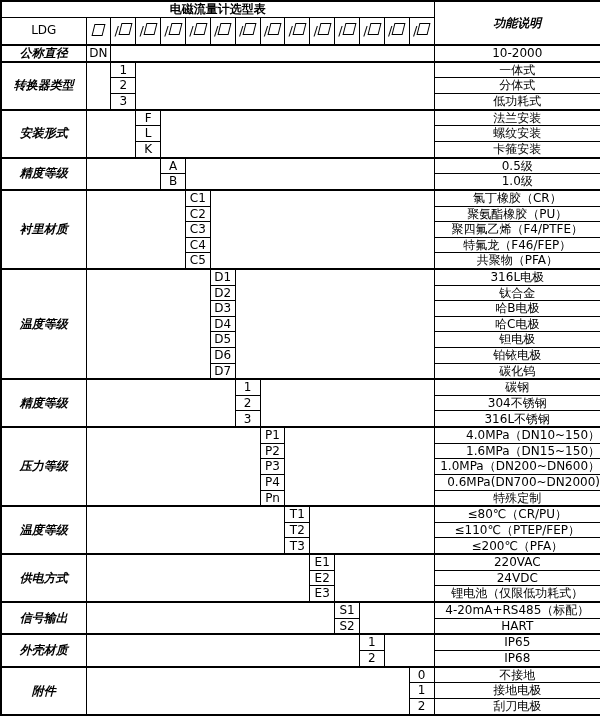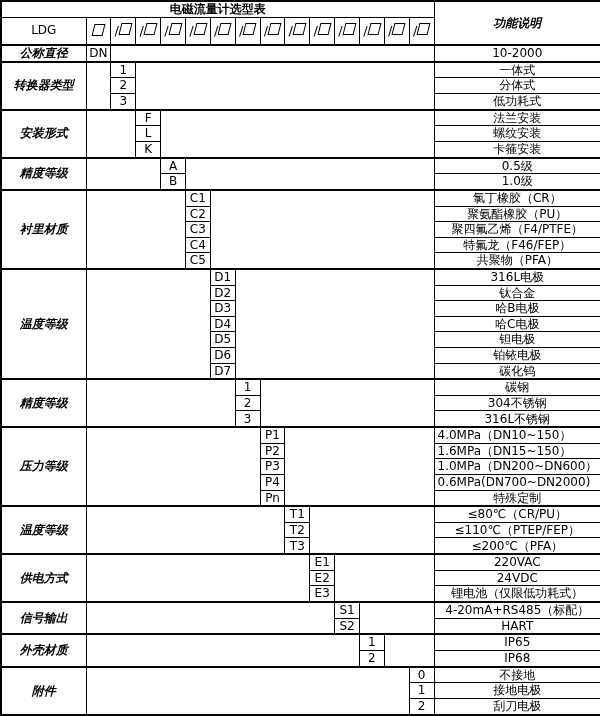--- a/index.html
+++ b/index.html
@@ -20,21 +20,21 @@
     padding:0;
     overflow:hidden;
     white-space:nowrap;
   }
   tr.title-row{height:16px;}
   tr.header-row{height:28px;}
   td.title-cell{font-weight:bold;font-size:13px;}
   td.fn-header{font-weight:bold;font-size:13px;border-left:2px solid #000;font-style:italic;}
   td.ldg-cell{text-align:left;padding-left:9px;font-size:12px;}
   td.desc{border-left:2px solid #000;margin-top:25px;}
-  td.desc.left{text-align:left;padding-left:3px;}
+  td.desc.left{text-align:right;padding-left:3px;}
   td.cat-label{font-weight:bold;font-size:12px;font-style:italic;}
   tr.group-start td{border-top:2px solid #000;}
   .sq{
     display:inline-block;
     width:9px;height:10px;
     border:1px solid #000;
     transform:skewX(-14deg);
     vertical-align:-1px;
     margin:0 1px;
   }

